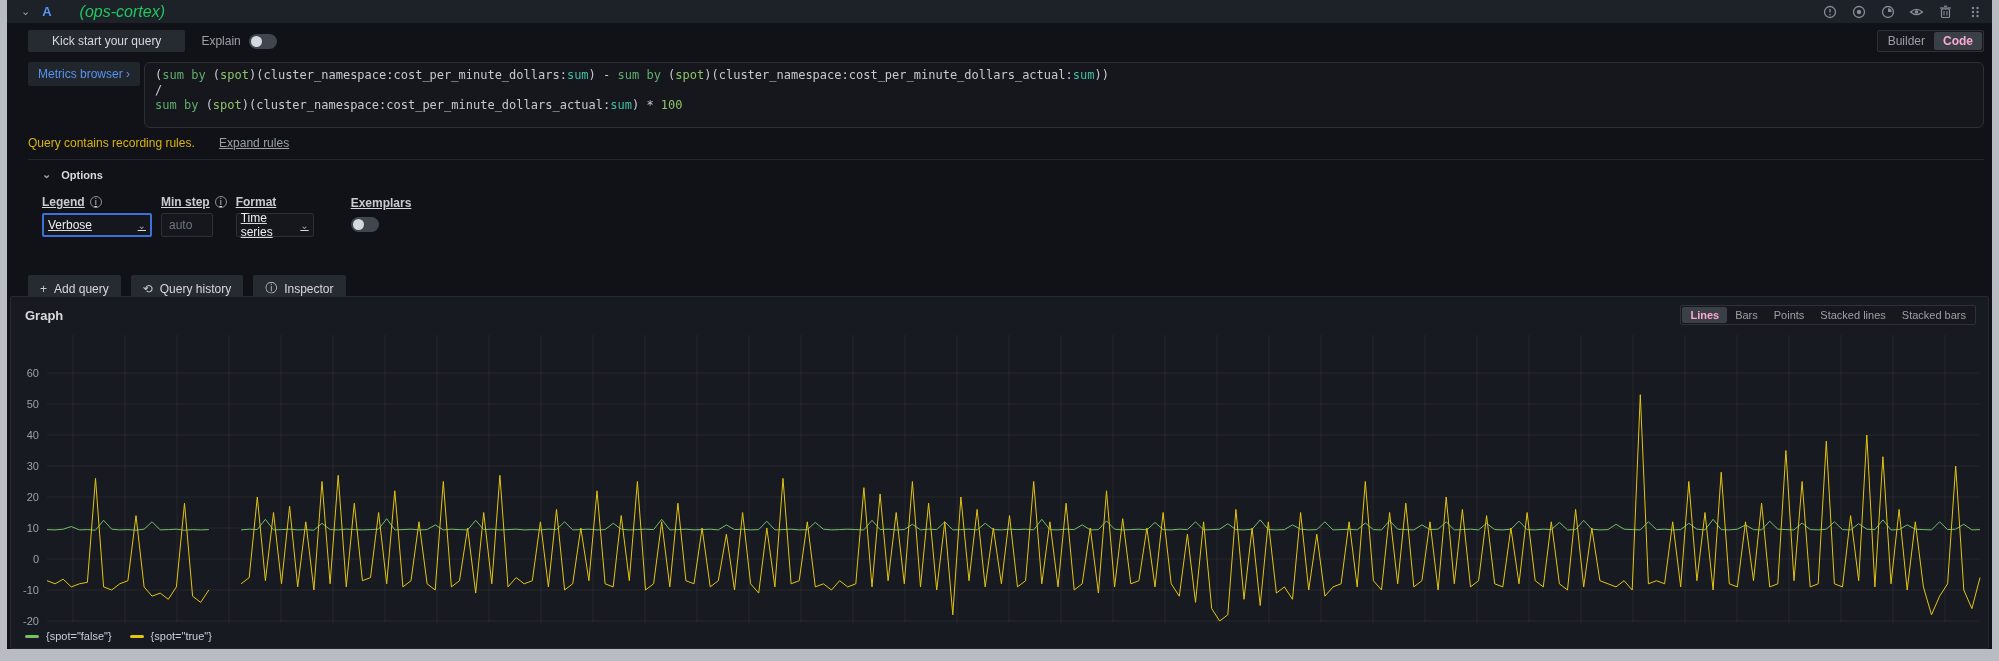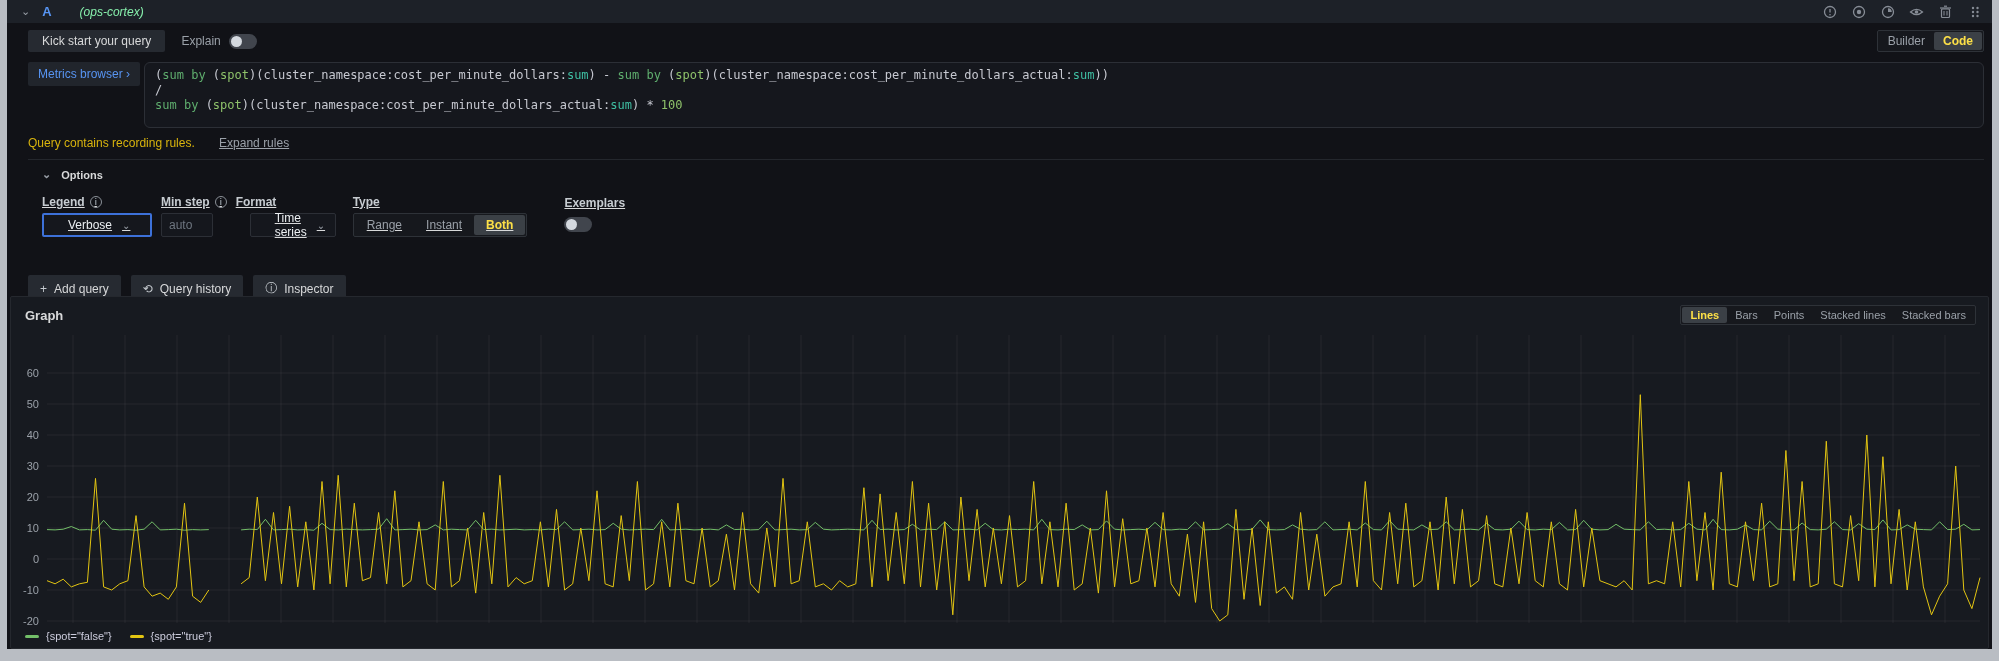--- a/index.html
+++ b/index.html
@@ -4,60 +4,60 @@
 <style>
   * { margin:0; padding:0; box-sizing:border-box; }
   html,body { width:1999px; height:661px; overflow:hidden; }
   body { background:#b9bdc3; font-family:"Liberation Sans", sans-serif; color:#d8d9da; }
   .app { position:absolute; left:7px; right:7px; top:0; bottom:12px; background:#111217; }
 
   
   .row-header { height:23px; background:#1d2128; display:flex; align-items:center; padding:0 10px 0 14px; }
   .chev { color:#9aa0a8; font-size:11px; margin-right:12px; cursor:pointer; }
   .refid { color:#5794f2; font-weight:bold; font-size:13px; margin-right:28px; }
-  .ds-name { color:#86efac; font-style:italic; font-size:12px; }
+  .ds-name { color:#22c55e; font-style:italic; font-size:16px; }
   .hdr-spacer { flex:1; }
   .hdr-icons { display:flex; align-items:center; gap:14px; }
   .hicon { width:15px; height:15px; display:inline-flex; align-items:center; justify-content:center; cursor:pointer; }
   .hicon svg { display:block; }
 
   
   .qbody { padding:5px 8px 0 21px; }
   .row2 { display:flex; align-items:center; height:26px; }
-  .btn { background:#262a31; border:none; color:#d8d9da; font-size:12px; padding:4px 14px; border-radius:2px; cursor:pointer; font-family:inherit; }
+  .btn { background:#262a31; border:none; color:#d8d9da; font-size:12px; padding:4px 24px; border-radius:2px; cursor:pointer; font-family:inherit; }
   .explain-lbl { color:#9aa0a8; font-size:12px; margin:0 8px 0 16px; }
   .toggle { width:28px; height:15px; border-radius:8px; background:#41454d; position:relative; cursor:pointer; display:inline-block; }
   .toggle .knob { position:absolute; left:2px; top:2px; width:11px; height:11px; border-radius:50%; background:#d4d9df; }
   .radio-group { display:flex; border:1px solid #2e3238; border-radius:2px; padding:1px; background:#16181d; }
   .radio-item { font-size:12px; color:#9aa0a8; padding:2px 9px; border-radius:2px; cursor:pointer; white-space:nowrap; }
-  .radio-item.sel { background:#3b4046; color:#fde047; font-weight:bold; }
+  .radio-item.sel { background:#3b4046; color:#f9a8d4; font-weight:bold; }
 
   .row3 { display:flex; align-items:flex-start; margin-top:8px; }
   .metrics-btn { background:#21252c; color:#5794f2; font-size:12px; padding:5px 10px; border-radius:2px; cursor:pointer; white-space:nowrap; }
   .editor { flex:1; margin-left:4px; background:#15171d; border:1px solid #2c2f36; border-radius:6px; padding:5px 10px 14px 10px; font-family:"DejaVu Sans Mono", monospace; font-size:12px; line-height:15px; }
   .tk-k { color:#5fae6e; } .tk-l { color:#8ec26a; } .tk-m { color:#c7c9d1; }
   .tk-f { color:#3fbfa3; } .tk-o { color:#c7c9d1; } .tk-p { color:#c7c9d1; } .tk-n { color:#8ec26a; }
 
   .warn-row { margin:8px 0 0 0; font-size:12px; }
   .warn-text { color:#d9b40d; }
   .warn-link { color:#9aa0a8; text-decoration:underline; margin-left:21px; cursor:pointer; }
 
   
   .options { border-top:1px solid #24272d; margin-top:9px; padding-top:8px; }
   .opt-head { display:flex; align-items:center; gap:10px; font-size:11px; color:#d8d9da; cursor:pointer; margin-left:14px; font-weight:bold; }
   .opt-fields { display:flex; align-items:center; margin:14px 0 0 14px; gap:0;text-decoration:underline; }
   .field { margin-right:9px; }
   .field-label { font-size:12px; font-weight:bold; color:#c7ccd1; margin-bottom:4px; display:flex; align-items:center; gap:5px; }
   .info-i { width:12px; height:12px; border:1px solid #8a9097; border-radius:50%; color:#8a9097; font-size:9px; line-height:10px; text-align:center; font-style:normal; }
-  .select { background:#15171d; border:1px solid #2c2f36; border-radius:2px; height:24px; display:flex; align-items:center; padding:0 24px; font-size:12px; color:#eceff2; cursor:pointer; }
+  .select { background:#15171d; border:1px solid #2c2f36; border-radius:2px; height:24px; display:flex; align-items:center; padding:0 4px; font-size:12px; color:#eceff2; cursor:pointer; }
   .select .sel-chev { margin-left:auto; color:#9aa0a8; font-size:10px; padding-left:10px; }
   .legend-select { width:110px; border:2px solid #3d71d9; }
   .minstep-input { width:52px; height:24px; background:#15171d; border:1px solid #2c2f36; border-radius:2px; color:#eceff2; font-size:12px; padding:0 7px; font-family:inherit; }
   .minstep-input::placeholder { color:#6e7680; }
-  .format-select { width:86px;margin-left:14px; }
+  .format-select { width:78px; }
   .type-group { margin-left:8px; }
   .type-group .radio-item { padding:3px 12px; }
   .exemplars { margin-left:28px; }
   .exemplars .toggle { margin-top:3px; }
 
   
   .actions-row { display:flex; gap:10px; margin:38px 0 0 21px; }
   .actions-row .btn { display:flex; align-items:center; gap:7px; padding:5px 12px; }
   .btn-ic { color:#c7ccd1; font-size:12px; }
 
@@ -186,30 +186,20 @@
           <input class="minstep-input" placeholder="auto" style="">
         </div>
         <div class="field">
           <div class="field-label">
               <span>Format</span>
             </div>
           <div class="select format-select">
               <span>Time series</span>
               <span class="sel-chev">⌄</span>
             </div>
-        </div>
-        <div class="field type-group">
-          <div class="field-label">
-              <span>Type</span>
-            </div>
-          <div class="radio-group">
-            <span class="radio-item">Range</span>
-            <span class="radio-item">Instant</span>
-            <span class="radio-item sel">Both</span>
-          </div>
         </div>
         <div class="field exemplars">
           <div class="field-label">
               <span>Exemplars</span>
             </div>
           <span class="toggle"><span class="knob"></span></span>
         </div>
       </div>
     </div>
   </div>

